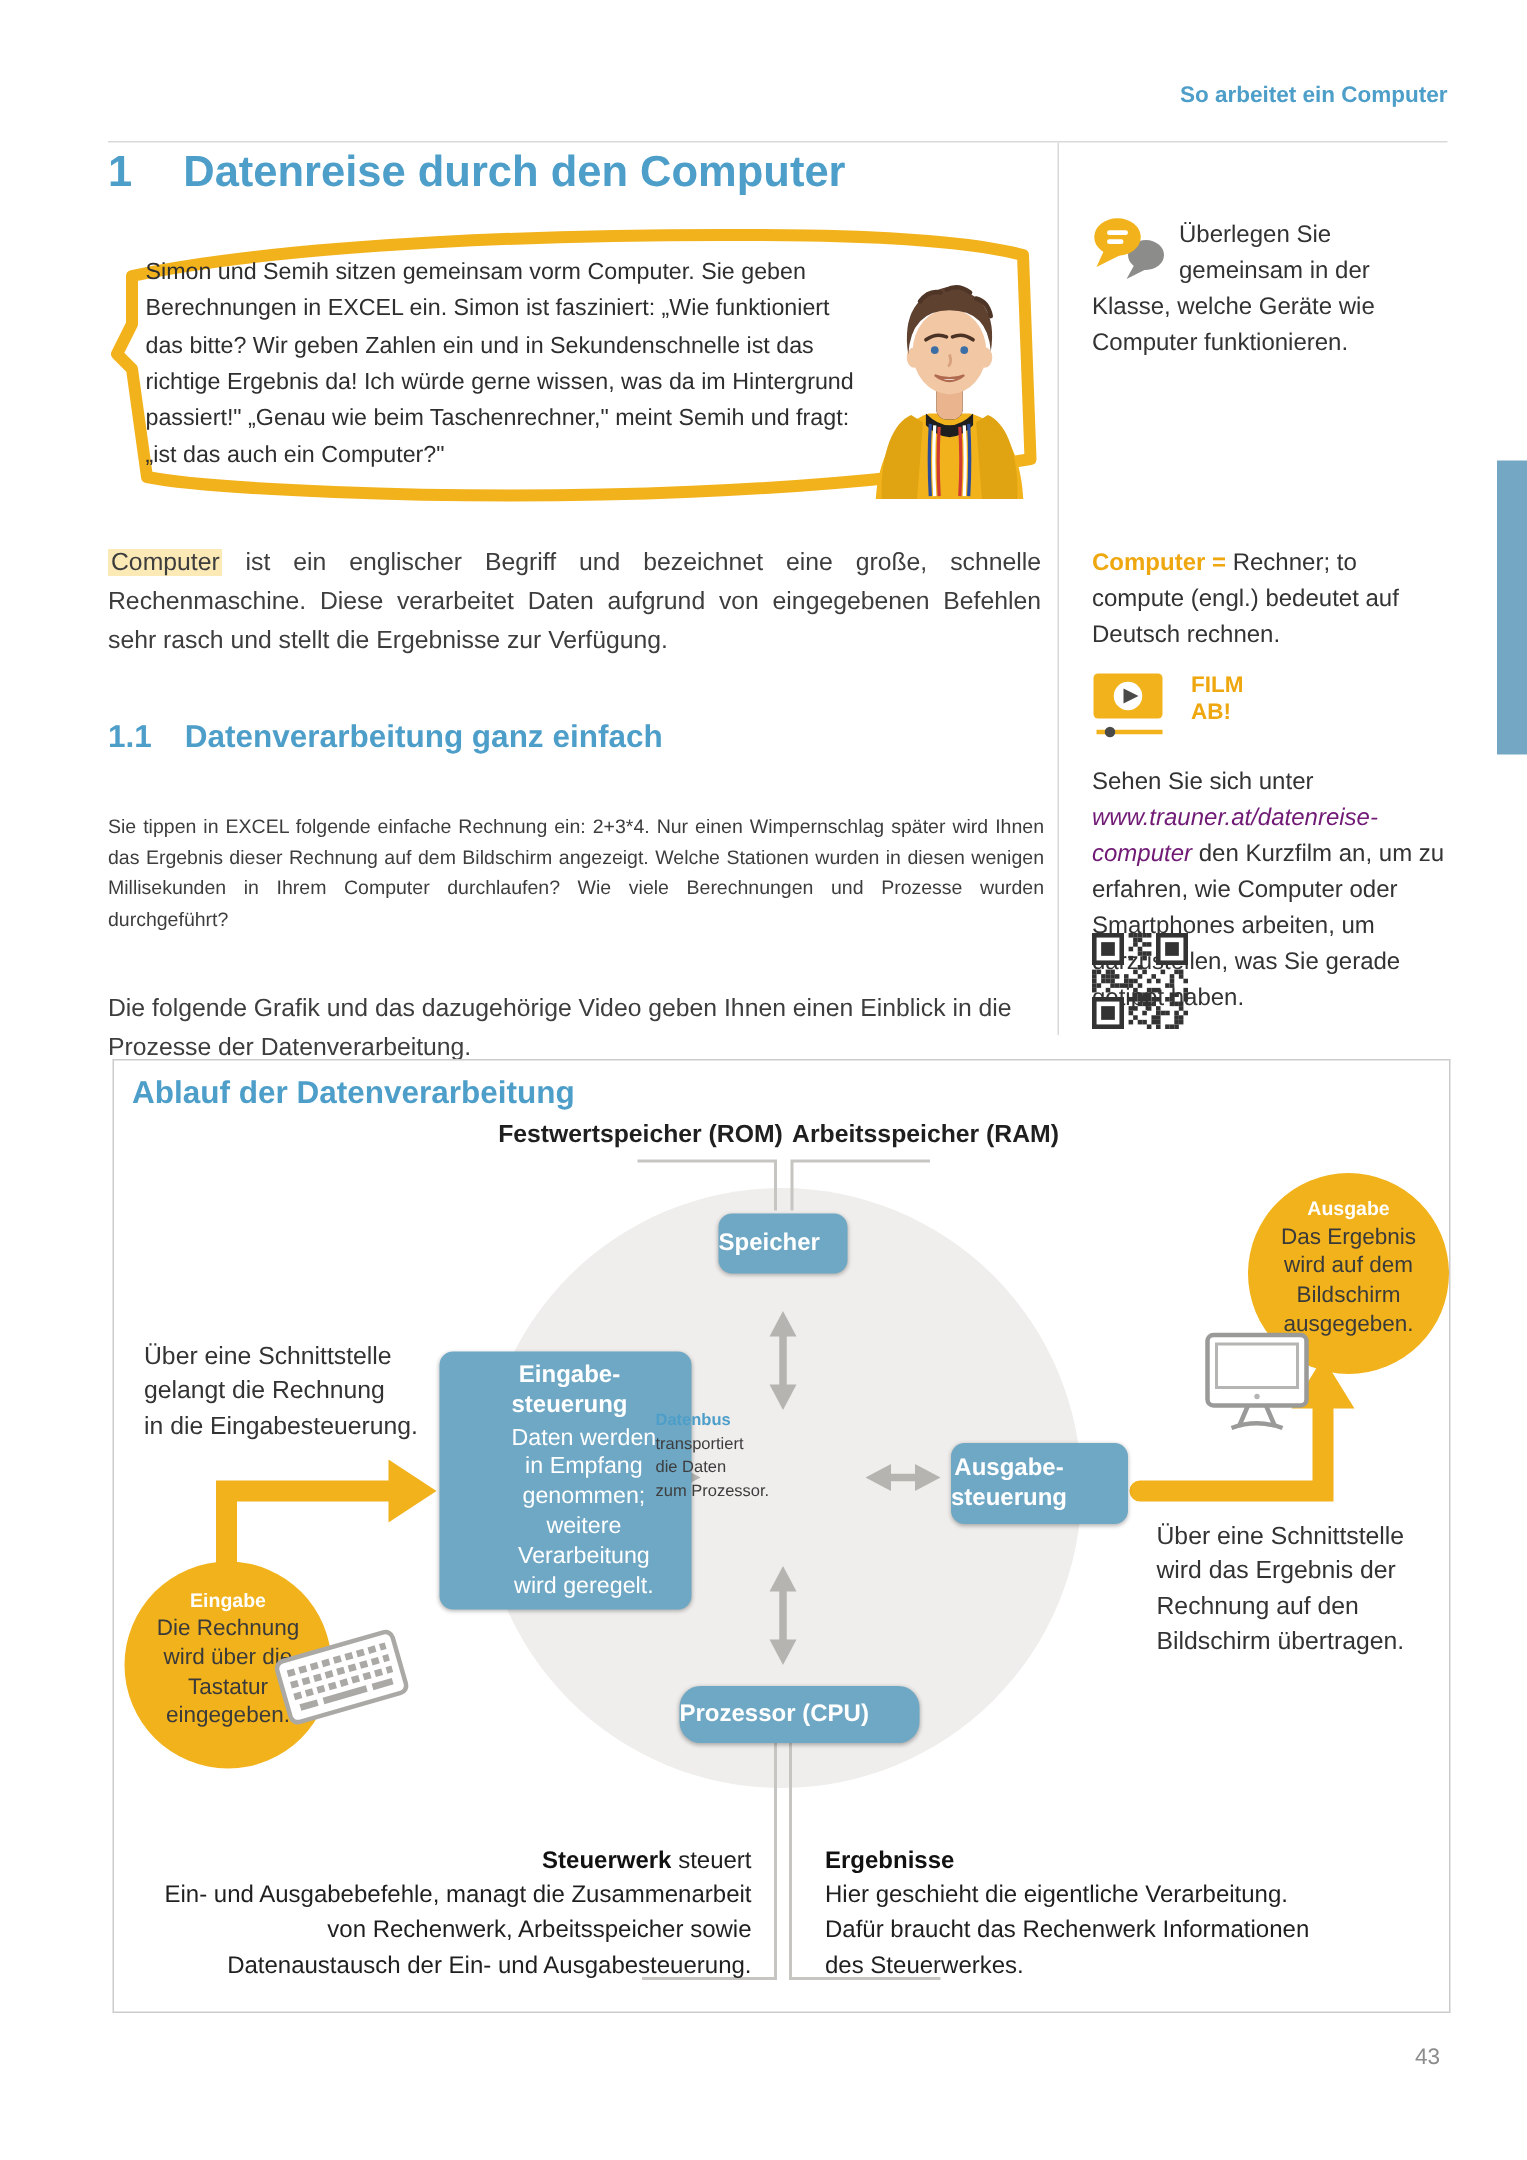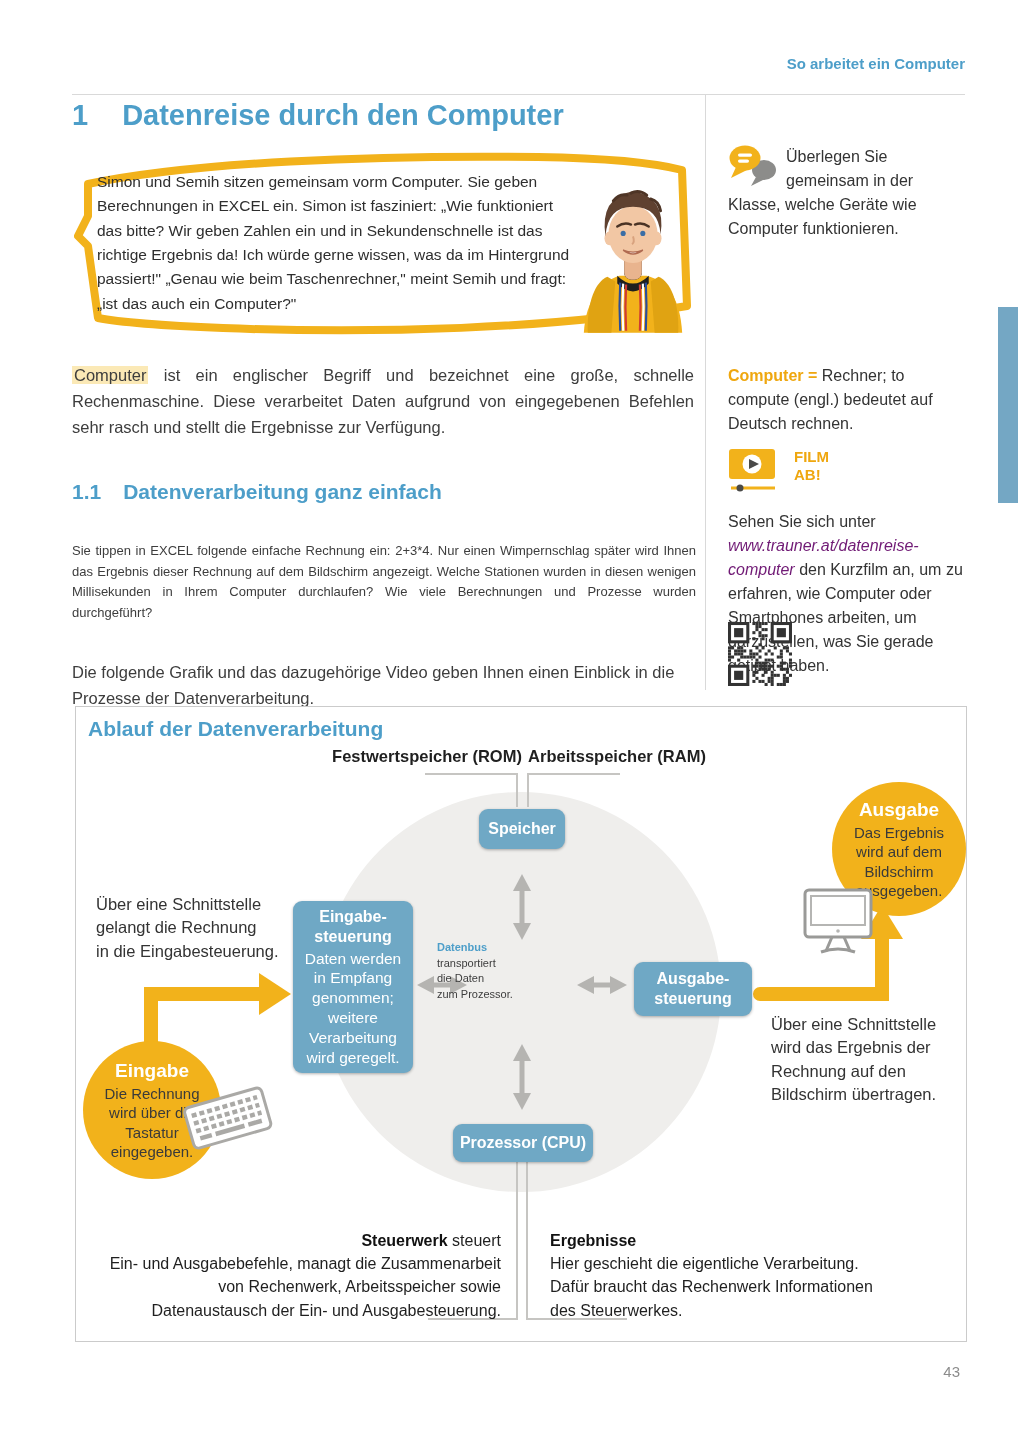--- a/index.html
+++ b/index.html
@@ -35,31 +35,31 @@
   .filmtext a{color:#701a75;text-decoration:none;overflow-wrap:anywhere;font-style:italic;}
   .qr{top:622px;width:64px;height:64px;}
   .tab{top:307px;left:998px;width:20px;height:196px;background:#74a7c4;}
   
   .diagram{top:706px;left:75px;width:890px;height:634px;border:1.5px solid #cbcbcb;background:#fff;}
   .dtitle{left:12px;top:10px;font-size:21px;font-weight:bold;color:#4d9ec9;}
   .memlabel{top:40px;transform:translateX(-50%);font-size:16.5px;font-weight:bold;color:#1f1f1f;white-space:nowrap;}
   .bigcircle{left:245px;top:85px;width:400px;height:400px;border-radius:50%;background:#efeeec;z-index:0;}
   .lay{left:0;top:0;z-index:1;}
   .bluebox{background:#6fa8c5;border-radius:9px;box-shadow:0 1px 3px rgba(0,0,0,.3);color:#fff;
-           display:flex;flex-direction:column;align-items:center;justify-content:center;text-align:center;z-index:2;}
+           display:flex;flex-direction:column;align-items:flex-start;justify-content:center;text-align:center;z-index:2;}
   .bluebox .bt{font-weight:bold;font-size:16px;line-height:1.25;}
   .bluebox .bb{font-size:15.5px;line-height:1.28;margin-top:2px;}
   .speicher{left:403px;top:102px;width:86px;height:40px;}
-  .eingst{left:217px;top:194px;width:120px;height:172px;}
+  .eingst{left:217px;top:194px;width:120px;height:172px;padding-left:48px;}
   .ausgst{left:558px;top:255px;width:118px;height:54px;}
-  .cpu{left:377px;top:417px;width:140px;height:38px;}
+  .cpu{left:377px;top:417px;width:160px;height:38px;border-radius:14px;}
   .datenbus{left:446px;top:233px;width:170px;transform:translateX(-50%);text-align:left;z-index:2;font-size:11px;line-height:1.42;}
   .datenbus .bt{color:#4d9ec9;font-weight:bold;}
   .ycircle{border-radius:50%;background:#f2b21b;text-align:center;z-index:2;}
-  .ycircle .yt{font-weight:bold;font-size:19px;color:#fff;line-height:1.3;}
+  .ycircle .yt{font-weight:bold;font-size:13px;color:#fff;line-height:1.3;}
   .ycircle .yb{font-size:15px;color:#3a3a3a;line-height:1.3;}
   .eingabe{left:7px;top:334px;width:138px;height:138px;padding-top:0;}
   .eingabe .yt{margin-top:18px;}
   .ausgabe{left:756px;top:75px;width:134px;height:134px;}
   .ausgabe .yt{margin-top:16px;}
   .note{font-size:16.5px;line-height:1.42;color:#333;z-index:2;}
   .lnote{left:20px;top:186px;}
   .rnote{left:695px;top:306px;}
   .bnote{top:522px;font-size:16px;line-height:1.45;color:#1f1f1f;z-index:2;}
   .stw{left:30px;width:395px;text-align:right;}

